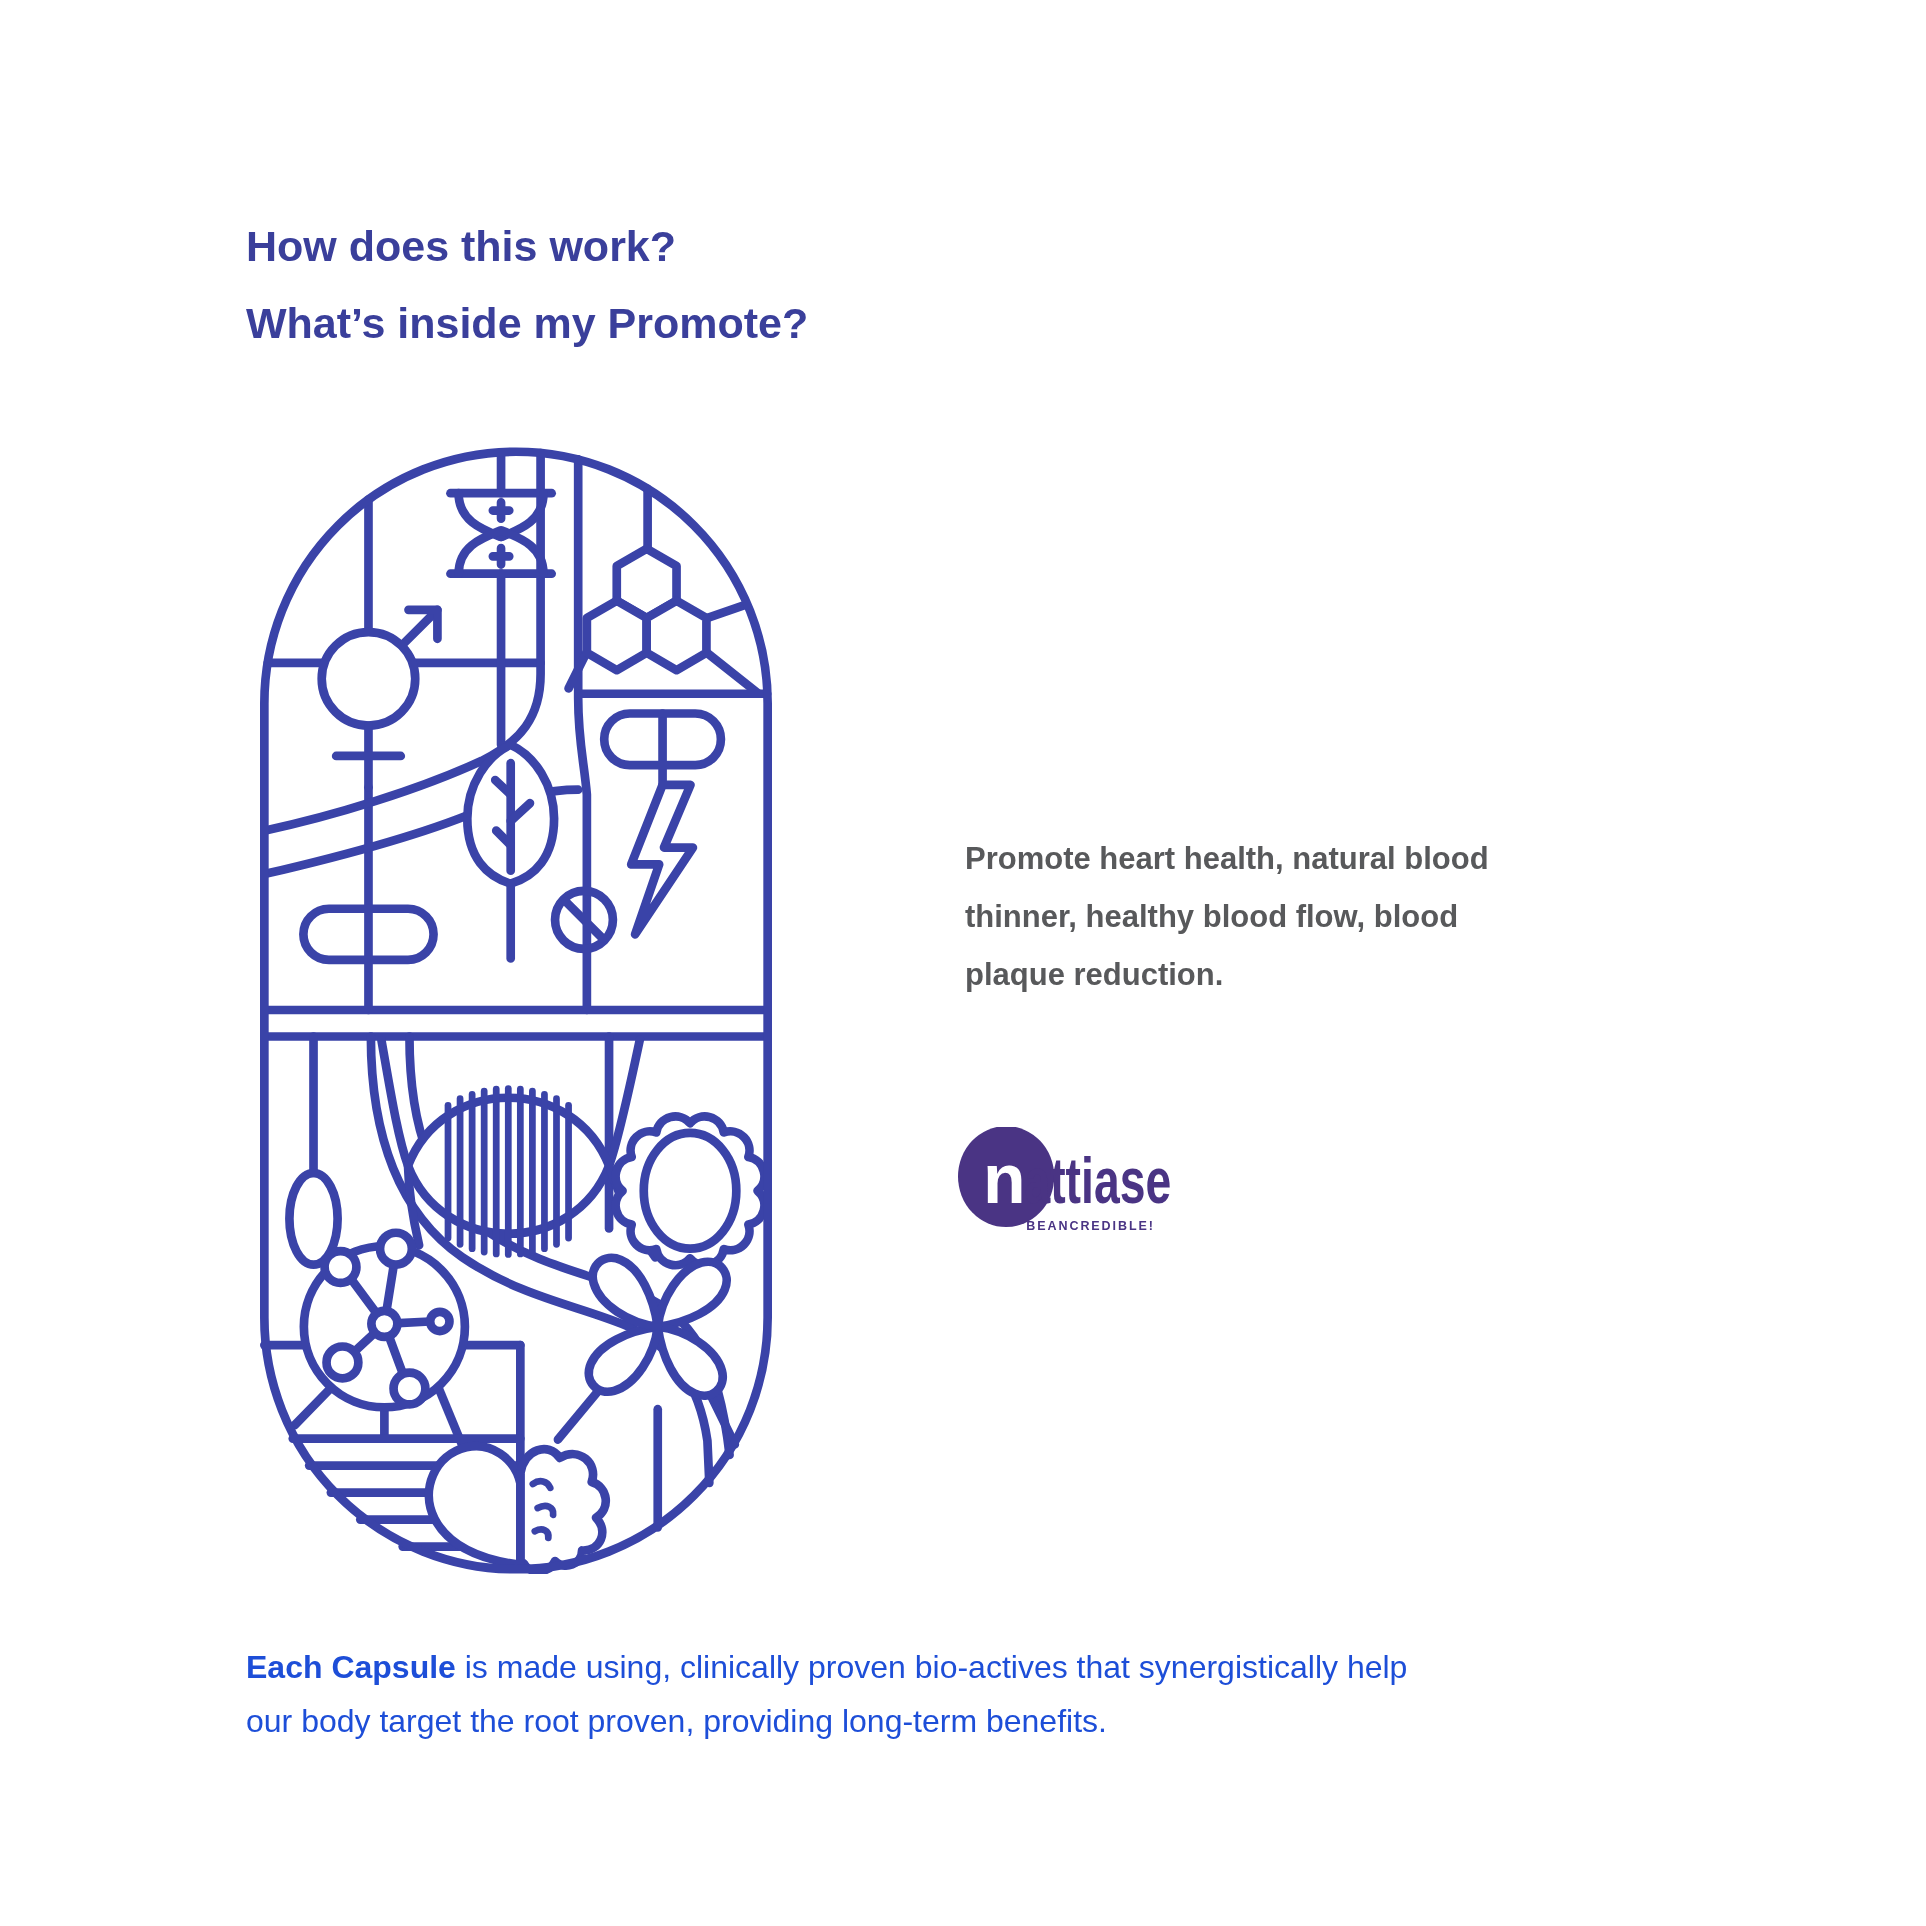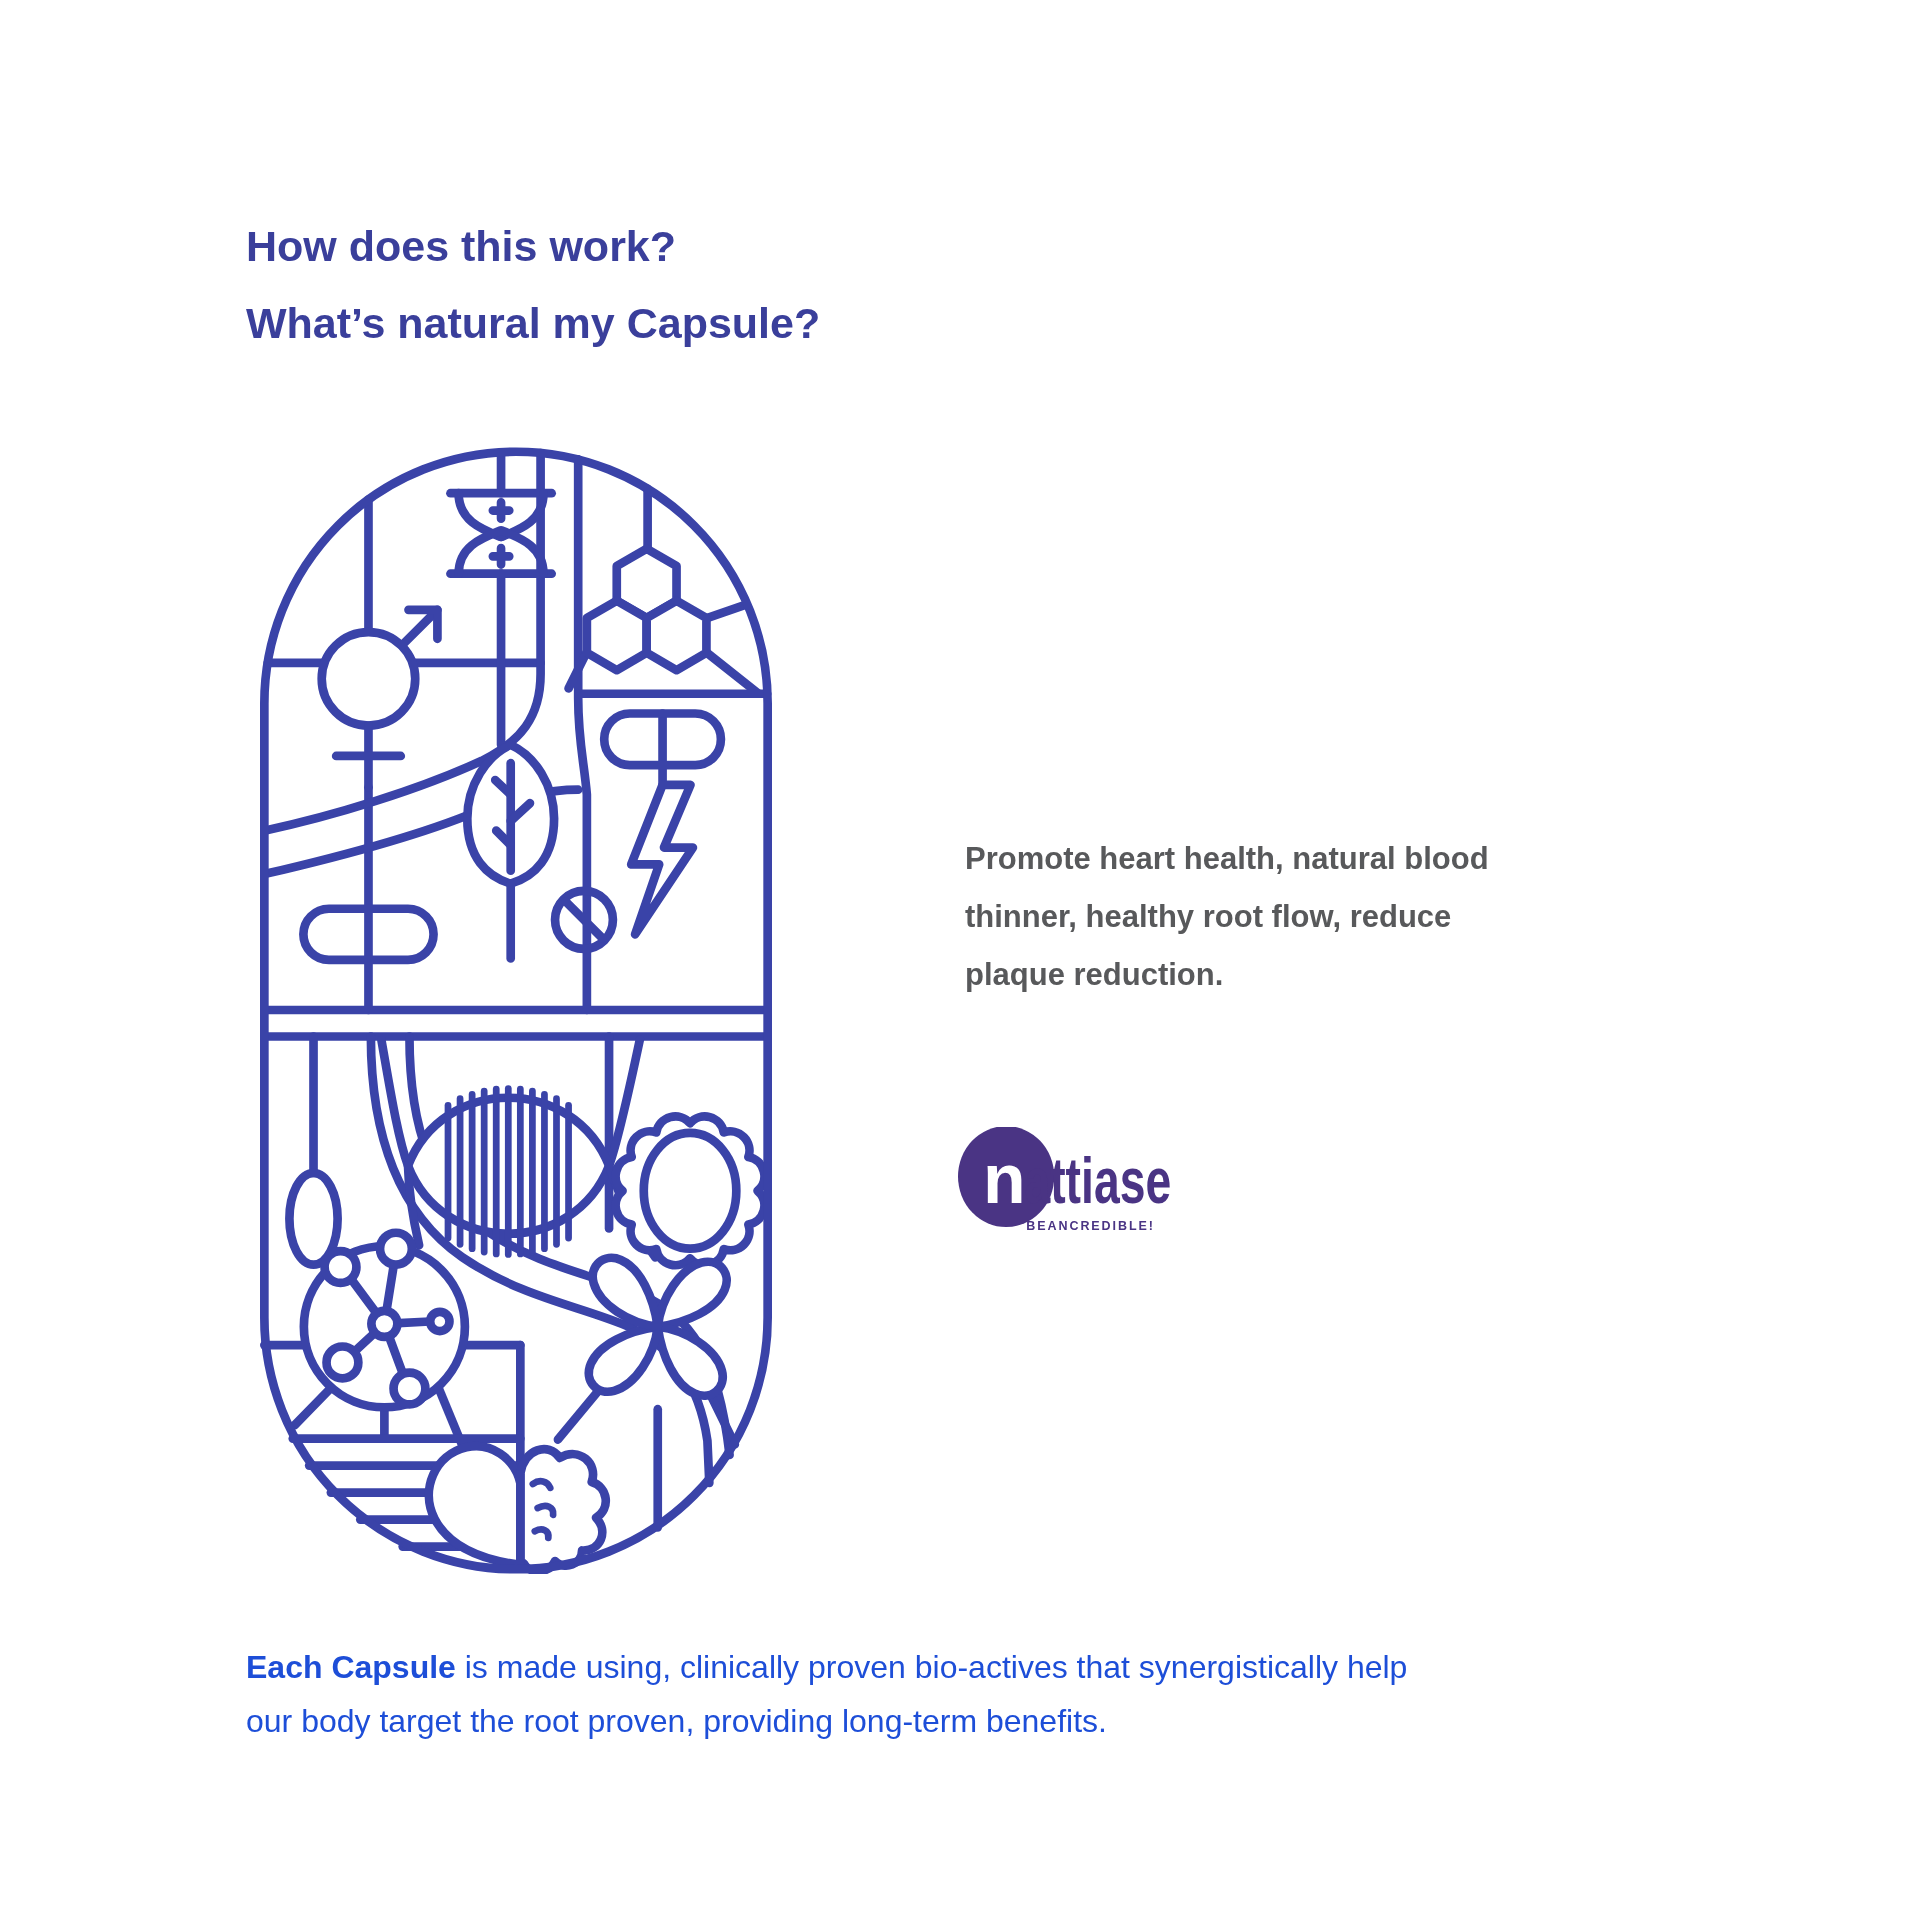--- a/index.html
+++ b/index.html
@@ -57,21 +57,21 @@
     color: #1d4ed8;
     font-weight: 400;
   }
   .footer .bold { font-weight: 700; }
 </style>
 </head>
 <body>
 
 <div class="heading">
   <div>How does this work?</div>
-  <div>What’s natural my Capsule?</div>
+  <div>What’s inside my Promote?</div>
 </div>
 
 <div class="capsule-wrap">
 <svg viewBox="0 0 1062 2336" xmlns="http://www.w3.org/2000/svg">
   <g fill="none" stroke="#3A43A8" stroke-width="18" stroke-linecap="round" stroke-linejoin="round">
 
     <g>
       <path d="M 16,447 H 582"></path>
       <path d="M 225,108 V 383"></path>
       <path d="M 225,705 V 1167"></path>
@@ -227,21 +227,21 @@
     </g>
 
     <rect x="9" y="9" width="1044" height="2318" rx="522" ry="522"></rect>
   </g>
 </svg>
 </div>
 
 <div class="ingredient">
   <div class="ingredient-desc">
     <div>Promote heart health, natural blood</div>
-    <div>thinner, healthy root flow, reduce</div>
+    <div>thinner, healthy blood flow, blood</div>
     <div>plaque reduction.</div>
   </div>
 </div>
 
 <div class="brand-logo">
   <svg viewBox="0 0 640 260" xmlns="http://www.w3.org/2000/svg">
     <ellipse cx="100" cy="103" rx="100" ry="105" fill="#4A3484"></ellipse>
     <text x="52" y="158" font-family="Liberation Sans, sans-serif" font-size="145" font-weight="bold" fill="#ffffff">n</text>
     <text x="138" y="158" font-family="Liberation Sans, sans-serif" font-size="135" font-weight="bold" fill="#4A3484" textLength="305" lengthAdjust="spacingAndGlyphs">attiase</text>
     <text x="142" y="215" font-family="Liberation Sans, sans-serif" font-size="26" font-weight="bold" fill="#4A3484" letter-spacing="4">BEANCREDIBLE!</text>

